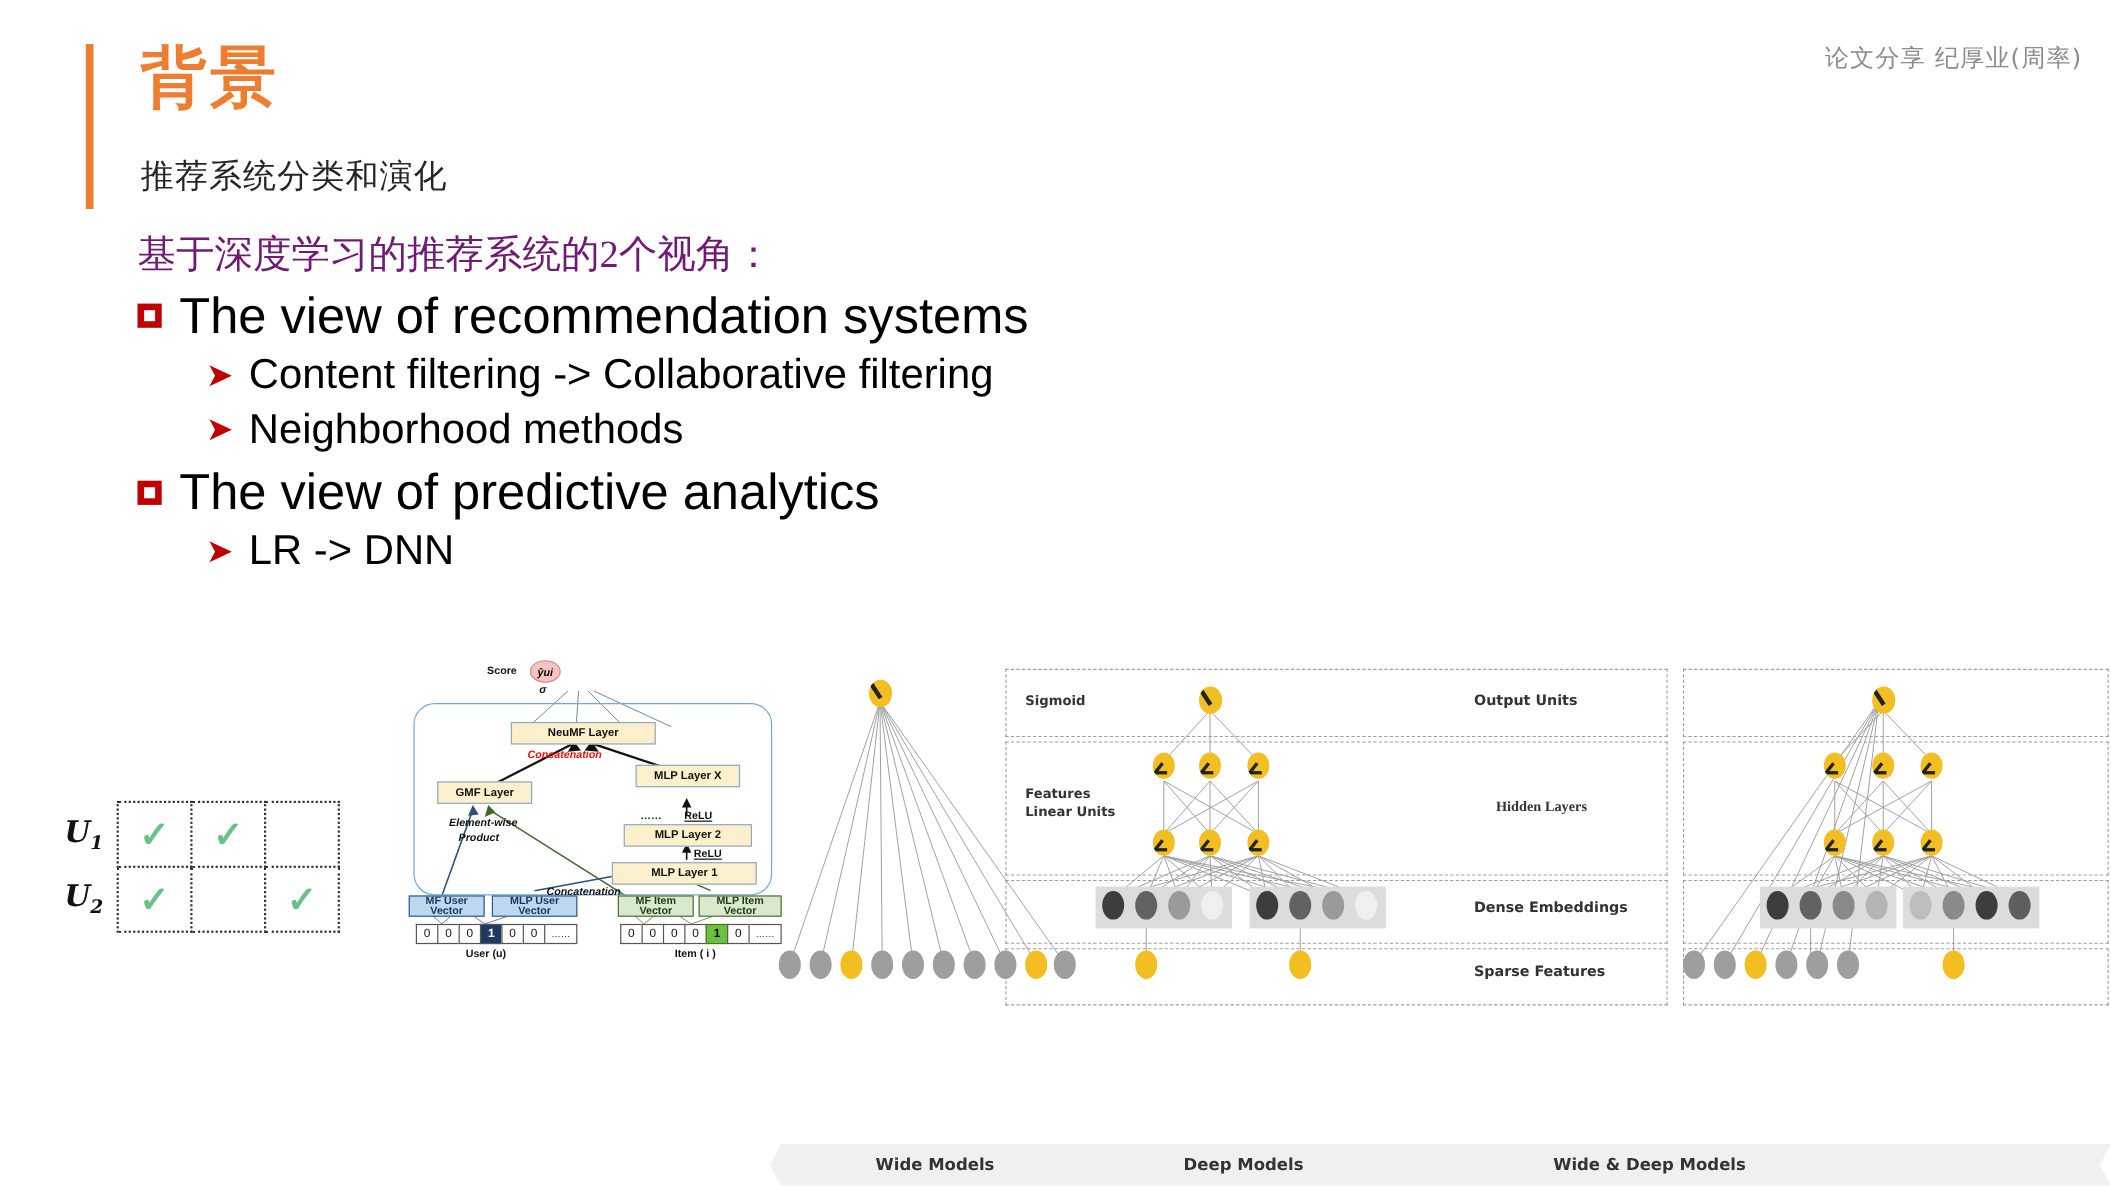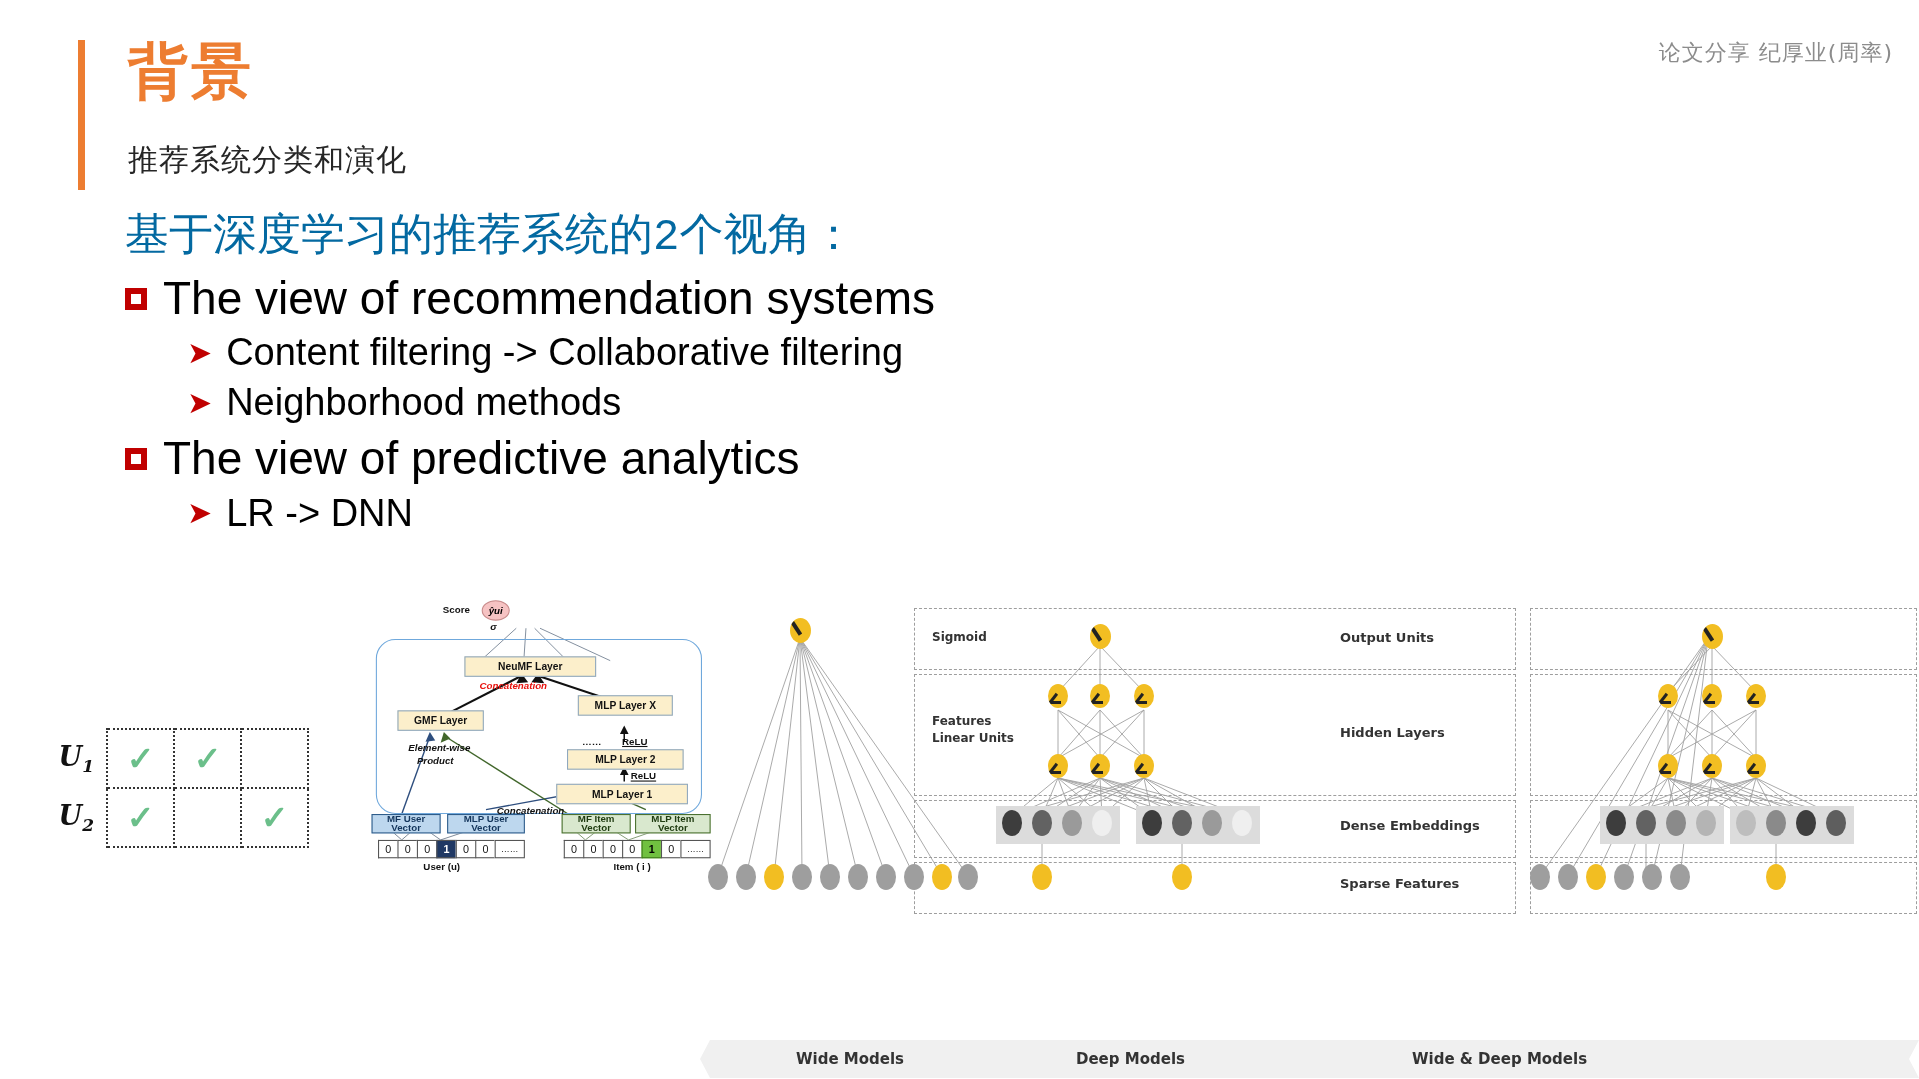--- a/index.html
+++ b/index.html
@@ -12,22 +12,22 @@
   #slide-header{position:absolute;top:38px;right:26px;font-size:22px;color:#8c8c8c;
     font-family:"DejaVu Sans","Liberation Sans",sans-serif;letter-spacing:1px;}
   #title-bar{position:absolute;left:78px;top:40px;width:7px;height:150px;background:#ED7D31;}
   #slide-title{position:absolute;left:128px;top:38px;font-size:60px;font-weight:bold;color:#ED7D31;
     font-family:"DejaVu Serif","Liberation Serif",serif;letter-spacing:3px;line-height:1.1;}
   #slide-subtitle{position:absolute;left:128px;top:140px;font-size:30px;color:#262626;
     font-family:Liberation Serif, serif;letter-spacing:1px;}
 
   
   #body-block{position:absolute;left:125px;top:210px;width:1300px;}
-  .lead{font-size:44px;color:#0369a1;letter-spacing:0px;line-height:1.25;
-    font-family:Liberation Mono, monospace;}
+  .lead{font-size:35px;color:#701a75;letter-spacing:0px;line-height:1.25;
+    font-family:Liberation Serif, serif;}
   .lvl1{display:flex;align-items:center;font-size:46px;color:#000;line-height:1.2;margin-top:6px;}
   .lvl1 .sq{width:22px;height:22px;border:6px solid #C00000;margin-right:16px;flex:none;box-sizing:border-box;}
   .lvl2{display:flex;align-items:center;font-size:38px;color:#000;line-height:1.2;margin-left:62px;margin-top:4px;}
   .lvl2 .arw{color:#C00000;font-size:30px;margin-right:14px;line-height:1;flex:none;}
 
   
   #fig-row{position:absolute;left:0;top:588px;width:1919px;height:491px;}
 
   
   #matrix-fig{position:absolute;left:30px;top:140px;}
@@ -251,21 +251,21 @@
     <div class="dbox" style="left:214px;top:86px;width:600px;height:120px;"></div>
     <div class="dbox" style="left:214px;top:212px;width:600px;height:56px;"></div>
     <div class="dbox" style="left:214px;top:274px;width:600px;height:50px;"></div>
 
     <div class="dbox" style="left:830px;top:20px;width:385px;height:60px;"></div>
     <div class="dbox" style="left:830px;top:86px;width:385px;height:120px;"></div>
     <div class="dbox" style="left:830px;top:212px;width:385px;height:56px;"></div>
     <div class="dbox" style="left:830px;top:274px;width:385px;height:50px;"></div>
 
     <div class="rowlbl" style="left:640px;top:42px;text-align:center;">Output Units</div>
-    <div class="rowlbl" style="left:640px;top:137px;">Hidden Layers</div>
+    <div class="rowlbl" style="left:660px;top:137px;font-family:Liberation Serif, serif;">Hidden Layers</div>
     <div class="rowlbl" style="left:640px;top:230px;">Dense Embeddings</div>
     <div class="rowlbl" style="left:640px;top:288px;">Sparse Features</div>
 
     <div class="sublbl" style="left:232px;top:42px;">Sigmoid</div>
     <div class="sublbl" style="left:232px;top:126px;">Features</div>
     <div class="sublbl" style="left:232px;top:143px;">Linear Units</div>
 
     <svg class="wires" width="1219" height="460">
       <g stroke="#a0a0a0" stroke-width="0.9" fill="none">
 

